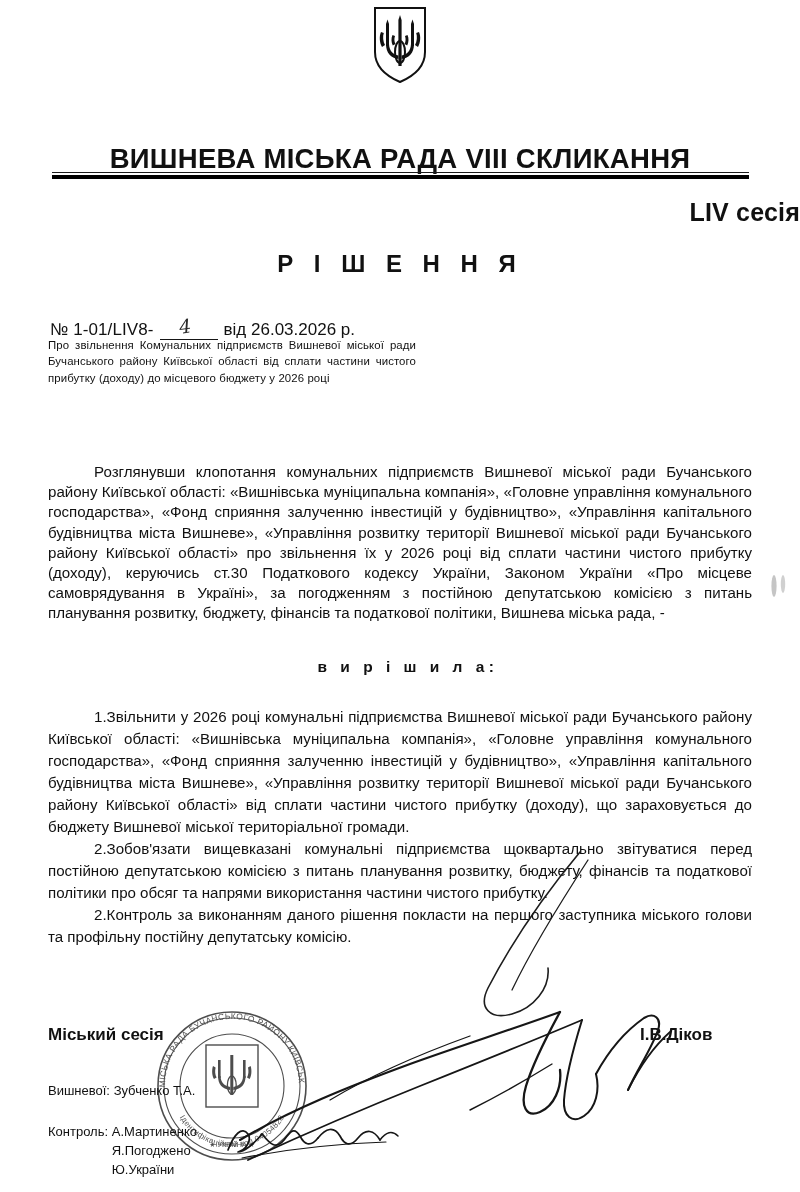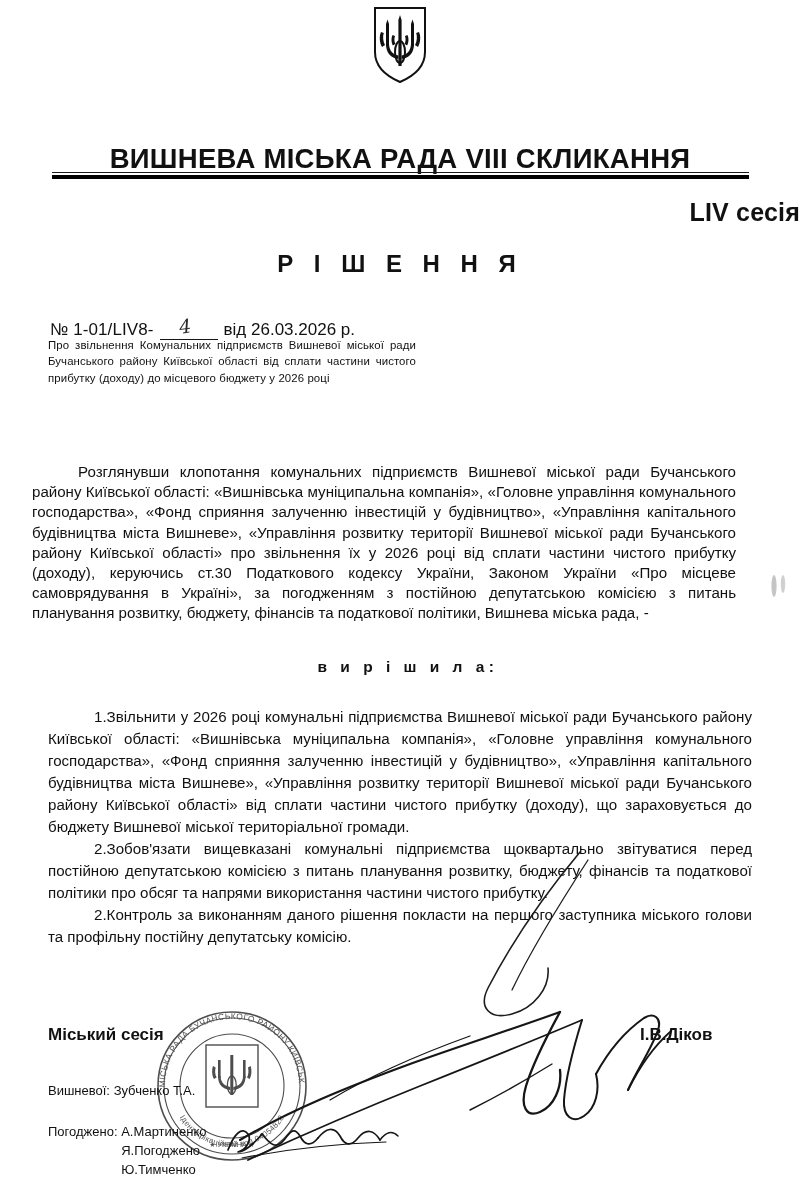--- a/index.html
+++ b/index.html
@@ -139,21 +139,21 @@
     font-size: 11.4px;
     line-height: 1.44;
     text-align: justify;
     text-align-last: left;
     letter-spacing: 0.1px;
   }
 
   
   .body-text {
     position: absolute;
-    left: 32px;
+    left: 48px;
     width: 704px;
     font-size: 15.1px;
     line-height: 20.2px;
     text-align: justify;
     text-align-last: left;
   }
   .preamble { top: 462px; }
   .para-indent { text-indent: 46px; }
 
   .resolved {
@@ -328,25 +328,25 @@
 
   <div class="sig-title">Міський сесія</div>
   <div class="sig-name">І.В.Діков</div>
 
   <div class="prepared">
     <span>Вишневої:</span>
     <span>Зубченко Т.А.</span>
   </div>
 
   <div class="approved">
-    <span class="lbl">Погоджено:</span>
+    <span class="lbl">Контроль:</span>
     <span class="names">
       <span>А.Мартиненко</span>
       <span>Я.Погоджено</span>
-      <span>Ю.Тимченко</span>
+      <span>Ю.України</span>
     </span>
   </div>
 
   <svg class="stamp" viewBox="0 0 178 178">
     <defs>
       <path id="stamp-arc-top" d="M 22 89 A 67 67 0 0 1 156 89"></path>
       <path id="stamp-arc-bot" d="M 28 89 A 61 61 0 0 0 150 89"></path>
     </defs>
     <circle cx="89" cy="89" r="74" fill="none" stroke="#1c1c1c" stroke-width="1.6"></circle>
     <circle cx="89" cy="89" r="68" fill="none" stroke="#1c1c1c" stroke-width="1.1"></circle>

